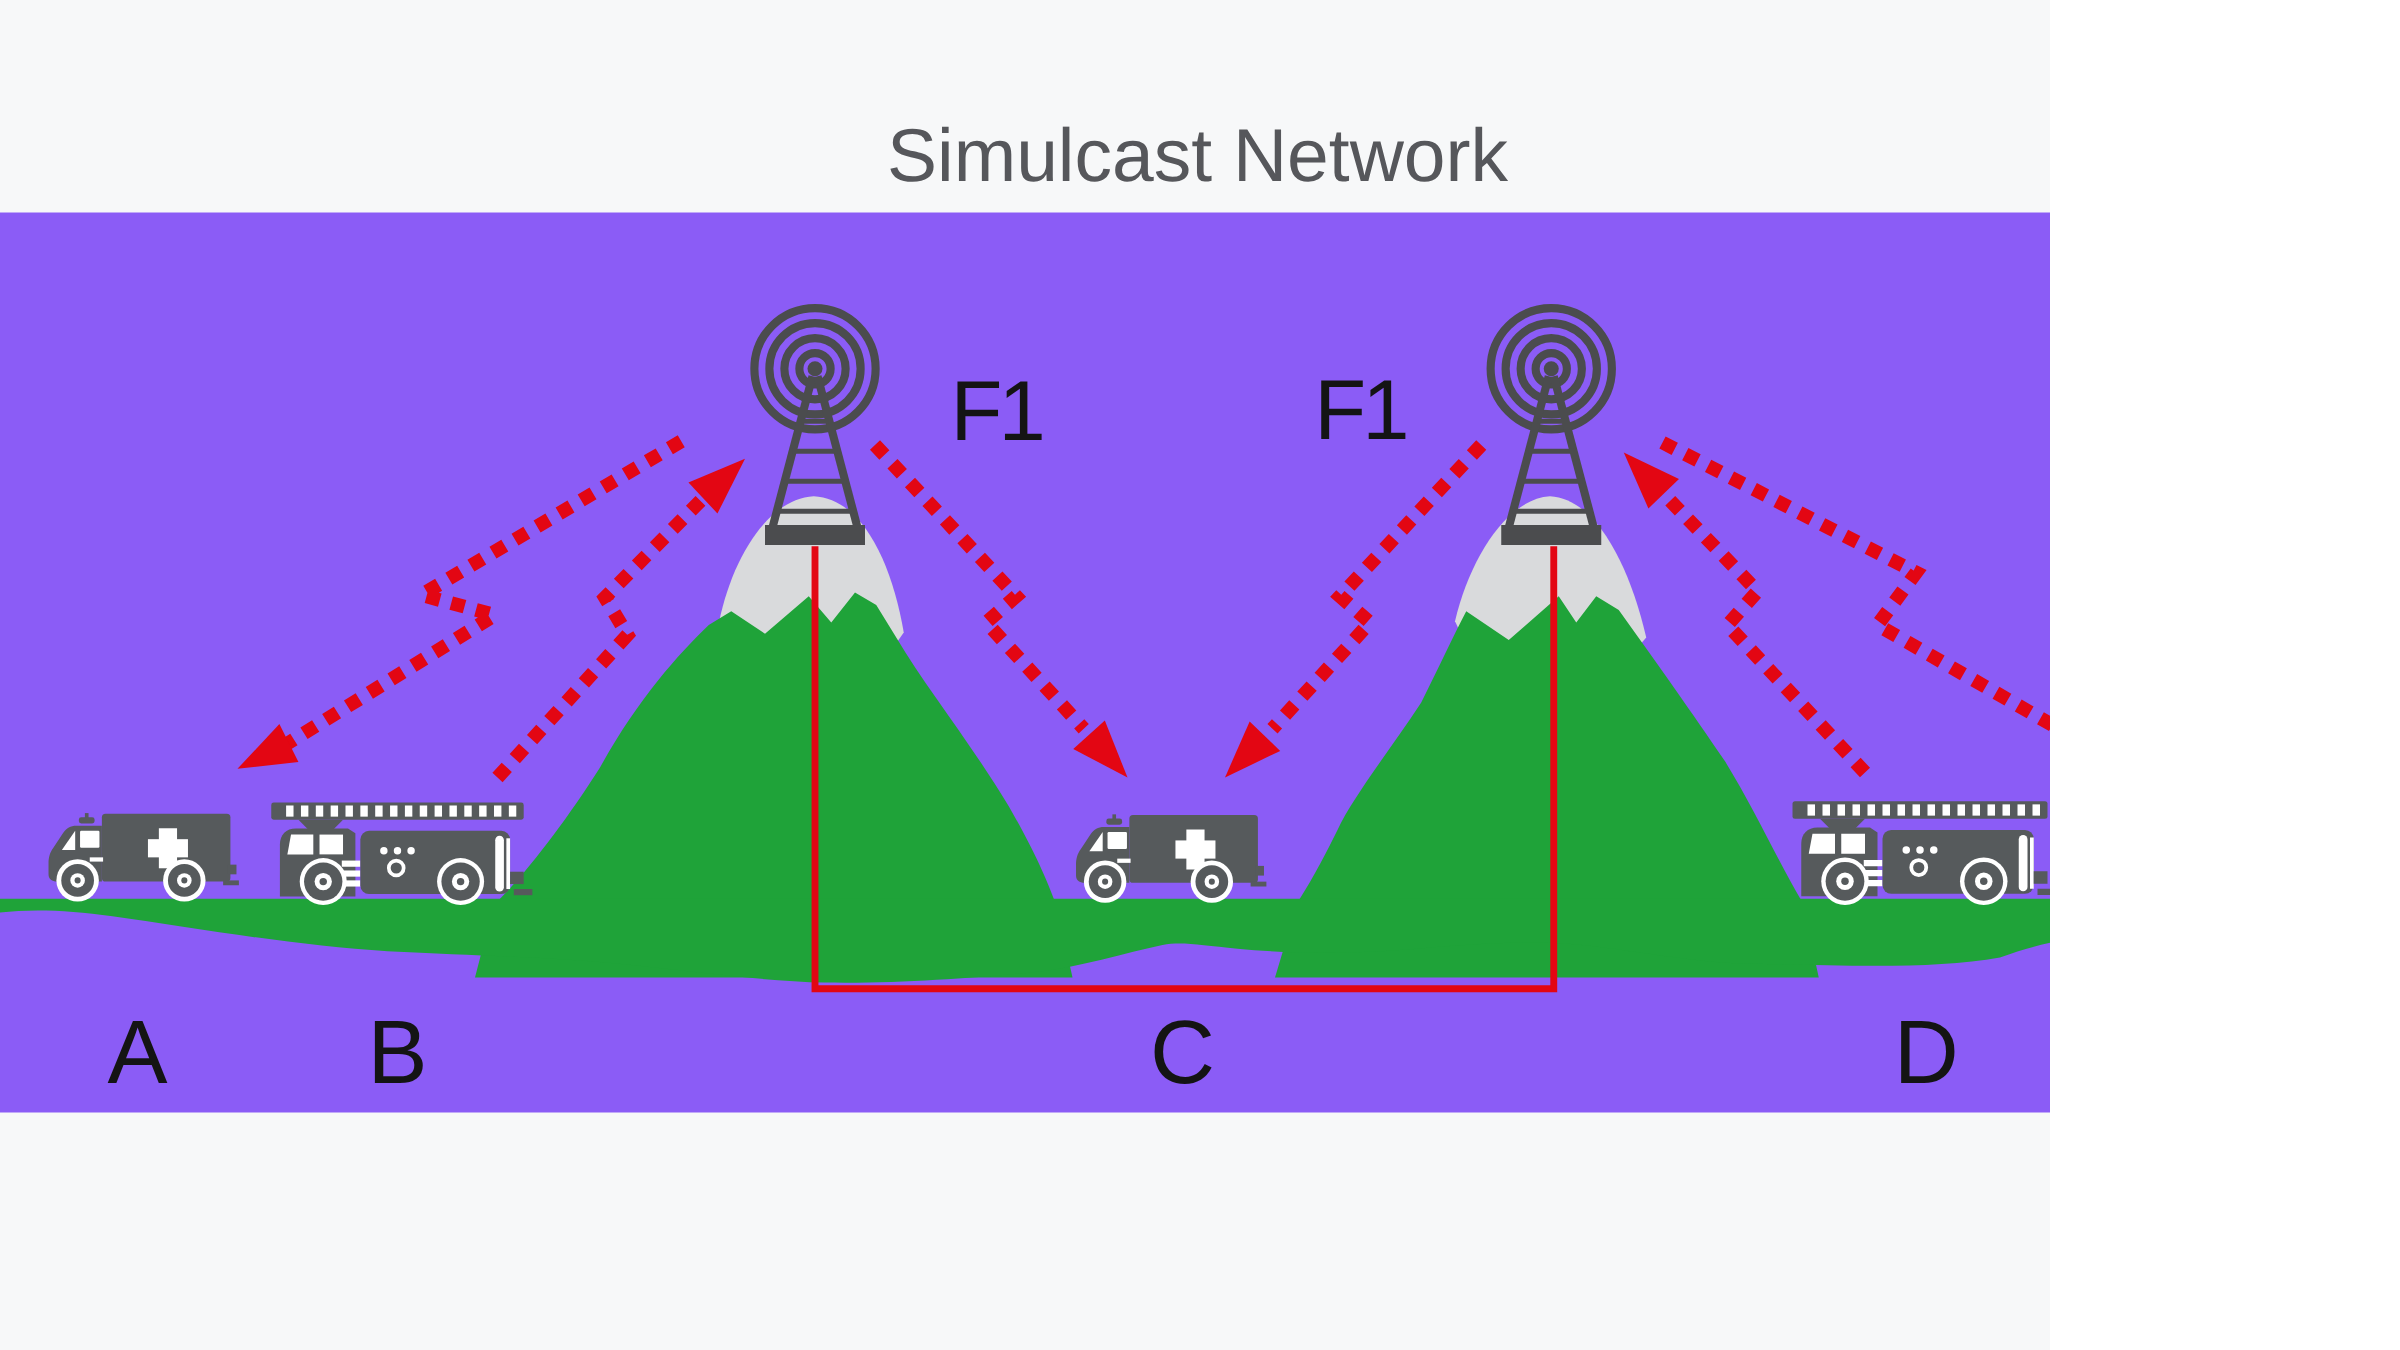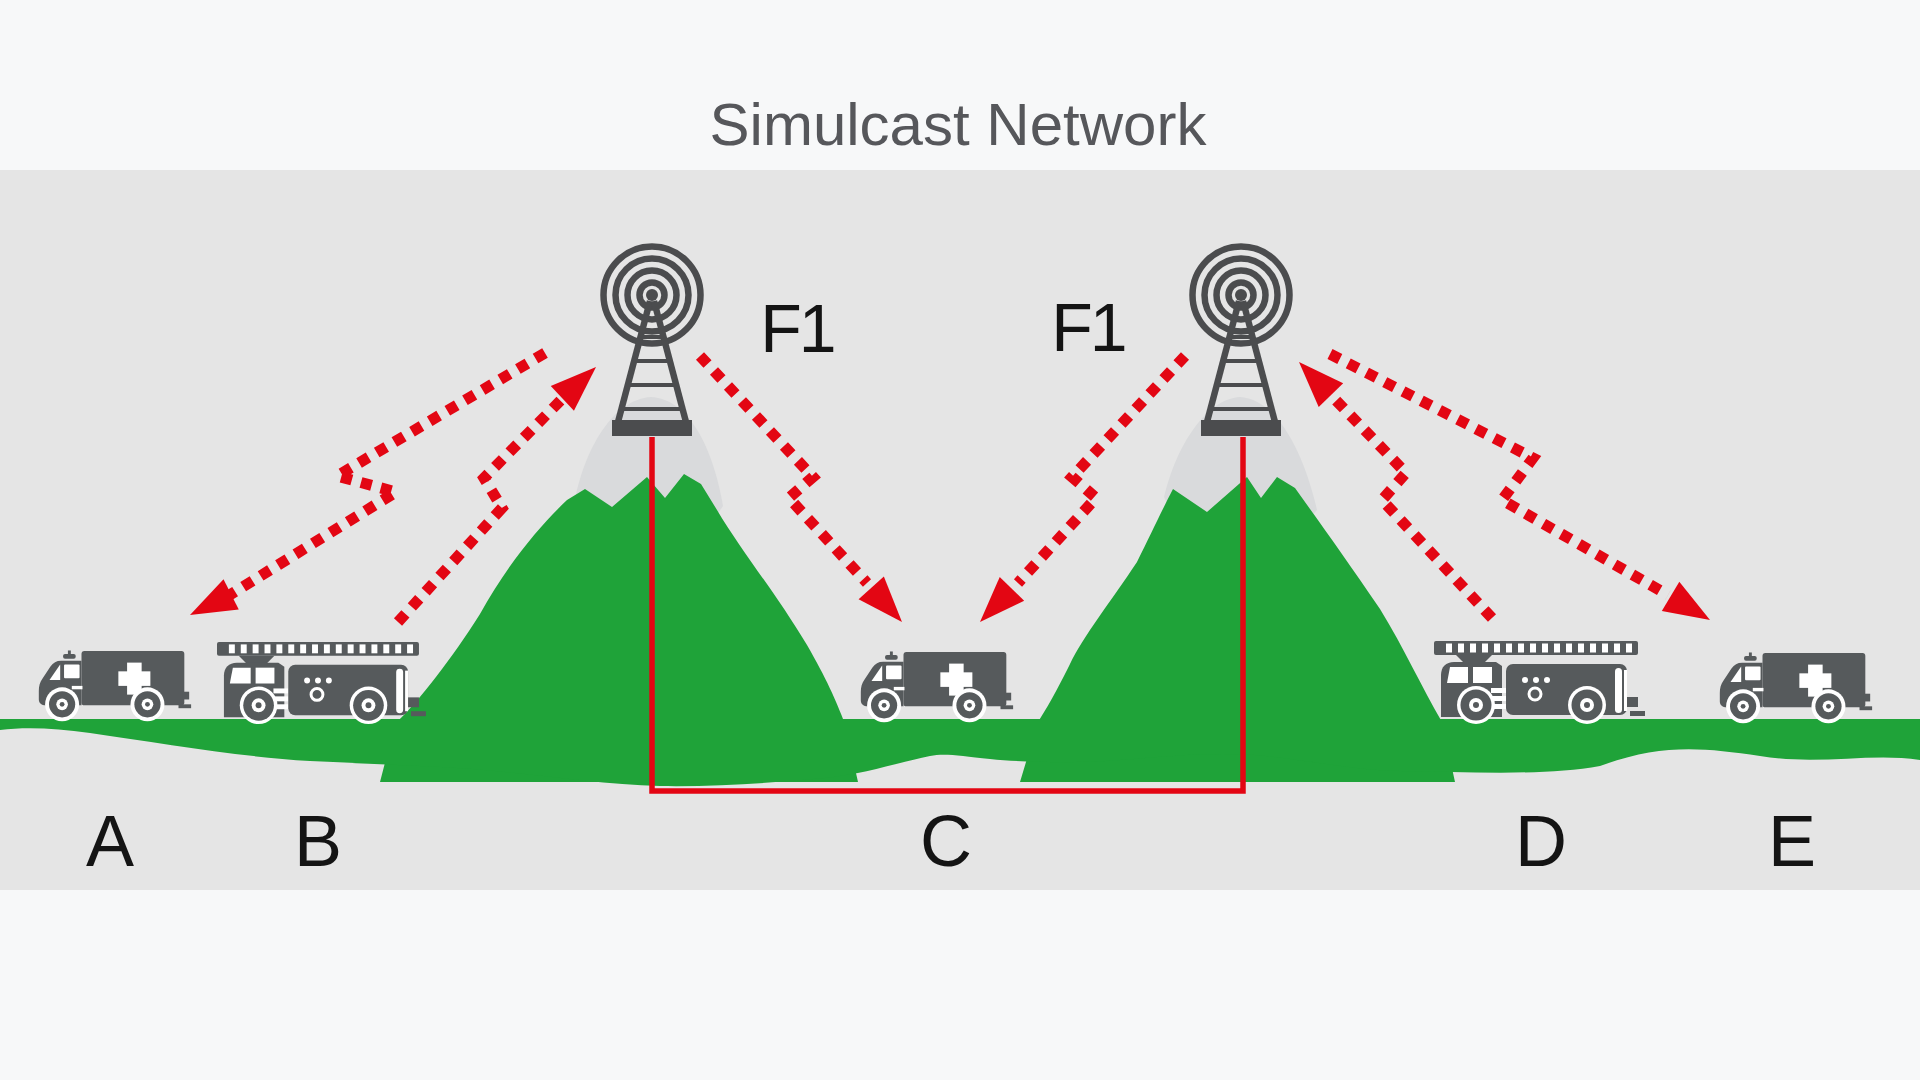--- a/index.html
+++ b/index.html
@@ -1,16 +1,16 @@
 <!DOCTYPE html>
 <html><head>
 <meta charset="utf-8">
 <style>
   html,body{margin:0;padding:0;background:#fff;}
-  .stage{position:relative;width:1920px;height:1080px;background:#e5e5e5;overflow:hidden;
+  .stage{position:relative;width:1640px;height:1080px;background:#8b5cf6;overflow:hidden;
          font-family:"Liberation Sans",sans-serif;text-align:center;}
   svg{display:block;}
   text{font-family:"Liberation Sans","DejaVu Sans",sans-serif;}
   .title-text{font-size:60px;fill:#56575b;}
   .freq-text{font-size:68px;fill:#141414;letter-spacing:-3px;}
   .unit-text{font-size:72px;fill:#141414;}
 </style>
 </head>
 <body>
 

